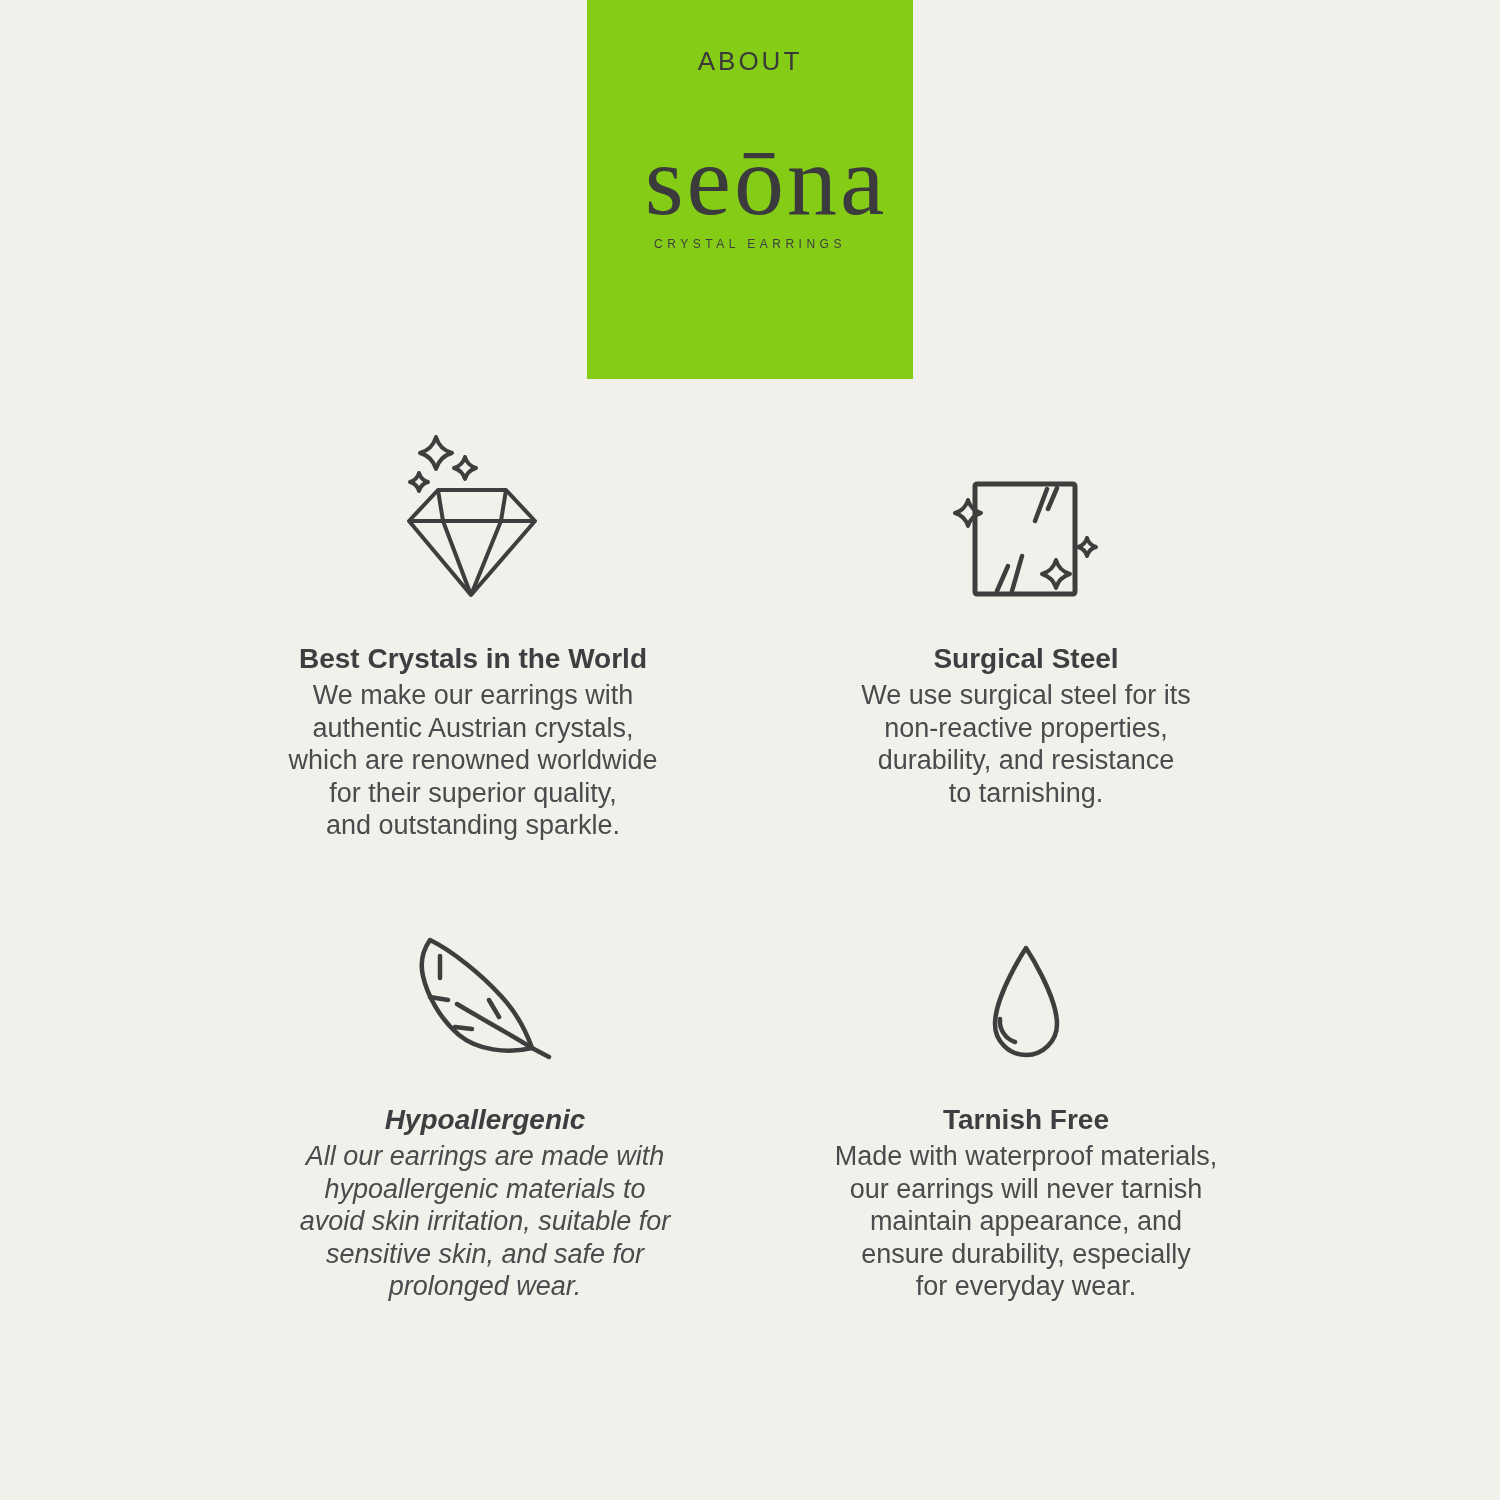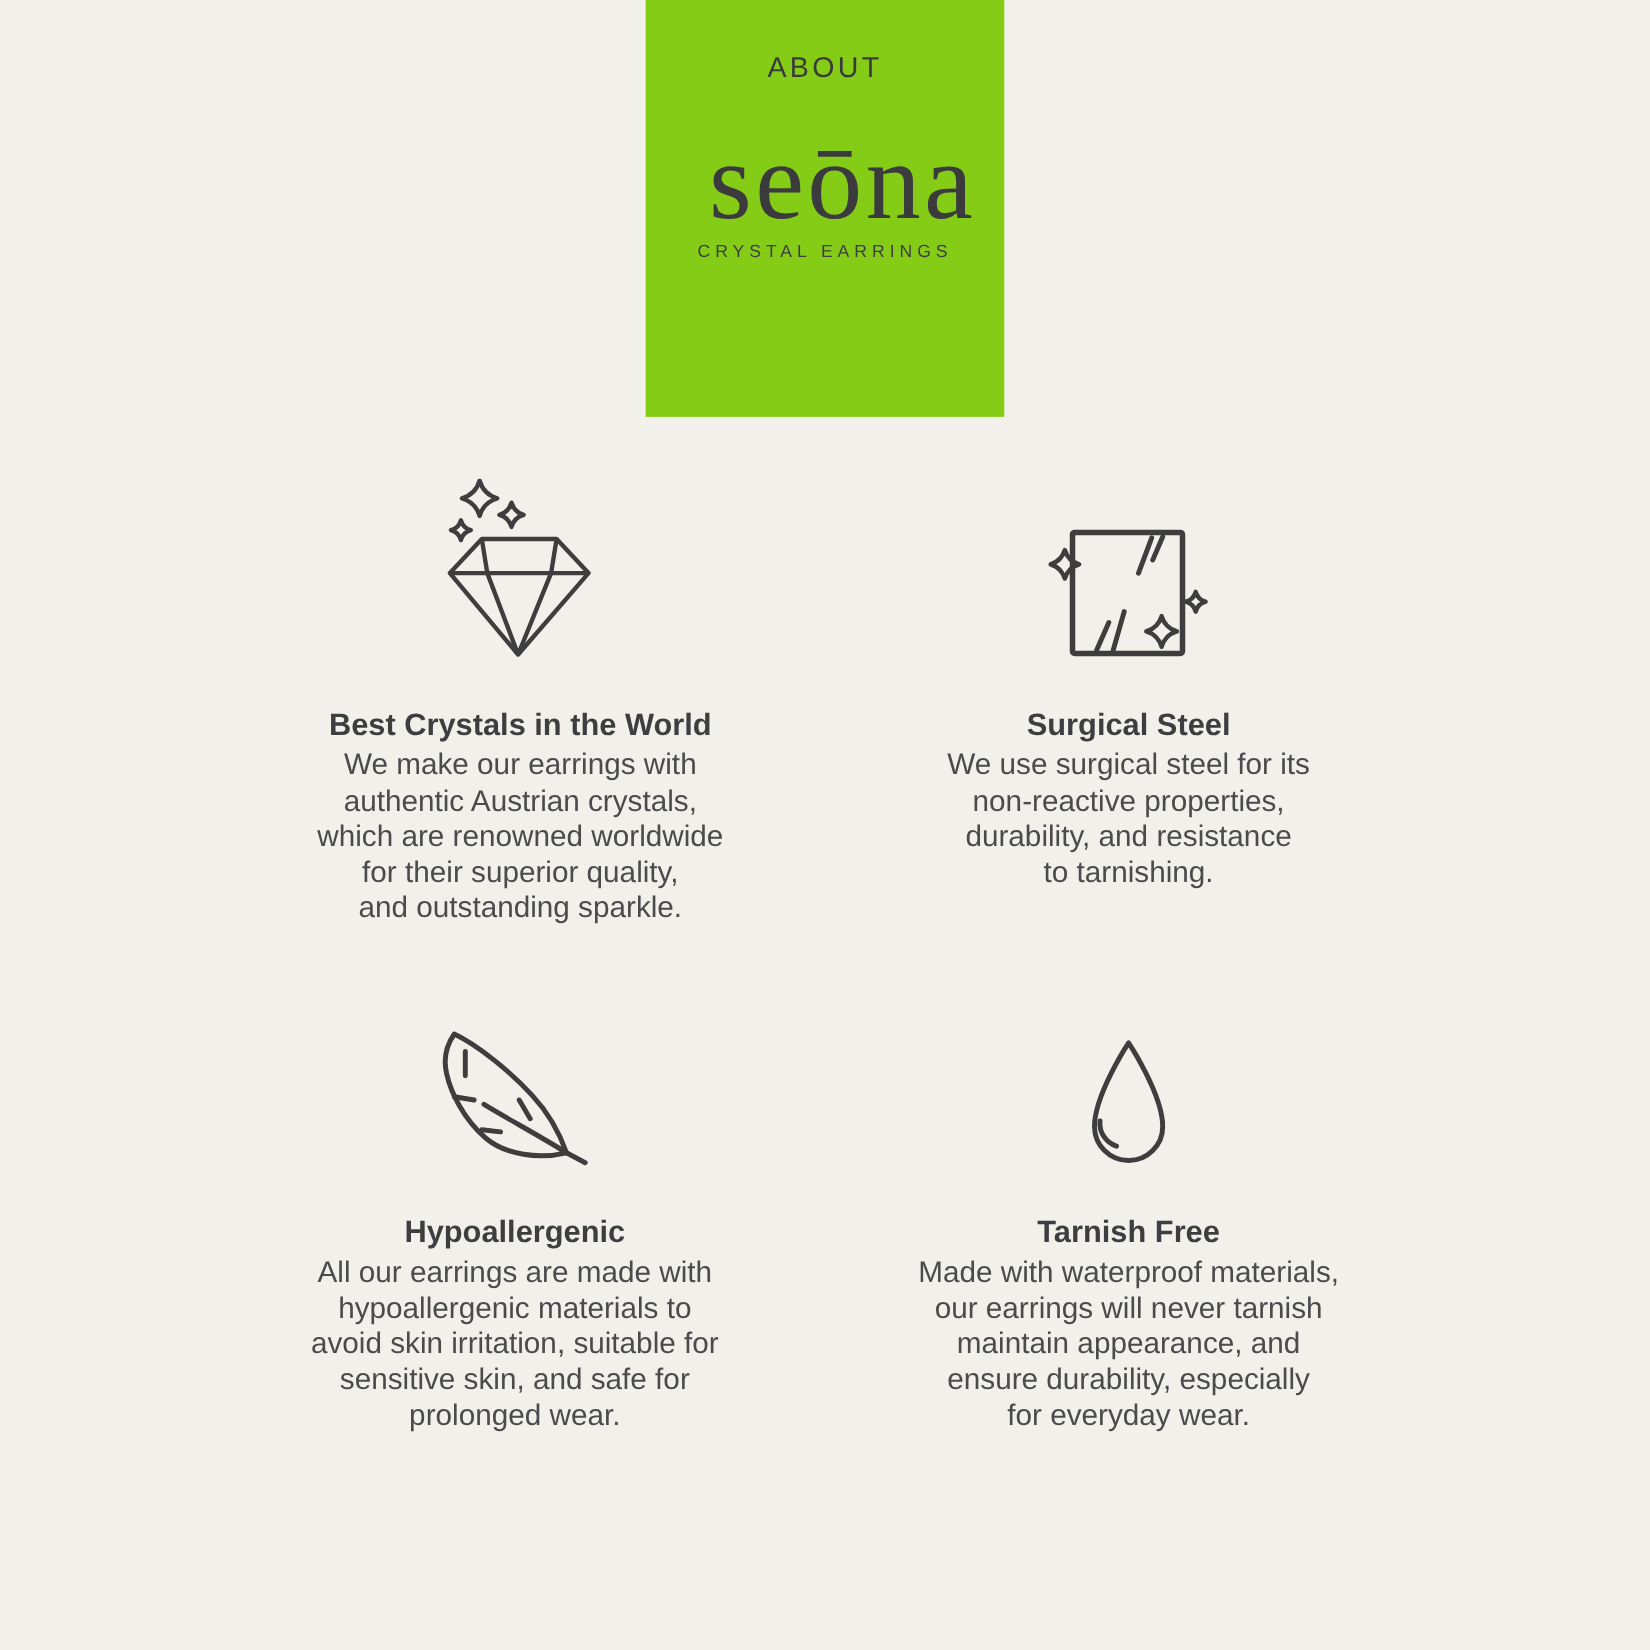--- a/index.html
+++ b/index.html
@@ -11,36 +11,36 @@
   
   .brand-card{
     position:absolute;left:587px;top:0;width:326px;height:379px;
     background:#84cc16;text-align:center;
   }
   .about{
     margin-top:46px;font-size:26px;letter-spacing:3px;
     color:#3a3a3a;font-weight:500;
   }
   .logo{
-    margin-top:36px;
+    margin-top:52px;
     font-family:"Liberation Serif","DejaVu Serif",serif;
     font-size:100px;line-height:104px;letter-spacing:3px;
     color:#3b3b3e;font-weight:400;padding-left:32px;
   }
   .tagline{
-    margin-top:4px;font-size:16px;letter-spacing:4.5px;
+    margin-top:4px;font-size:12px;letter-spacing:4.5px;
     color:#3f3f3f;font-weight:400;
   }
   
   .feature{
     position:absolute;width:440px;text-align:center;color:#4a4b4d;
   }
   .f1{left:253px;top:427px;}
   .f2{left:806px;top:427px;}
-  .f3{left:248px;top:921px;}
+  .f3{left:265px;top:921px;font-style:italic;}
   .f4{left:806px;top:921px;}
   .icon-box{height:173px;display:flex;align-items:flex-end;justify-content:center;}
   .row2 .icon-box{height:140px;}
   .feature h3{
     margin:42px 0 0;font-size:28px;line-height:34px;
     font-weight:700;color:#3d3e40;
   }
   .feature p{
     margin:3px 0 0;font-size:27px;line-height:32.5px;
     white-space:pre-line;

